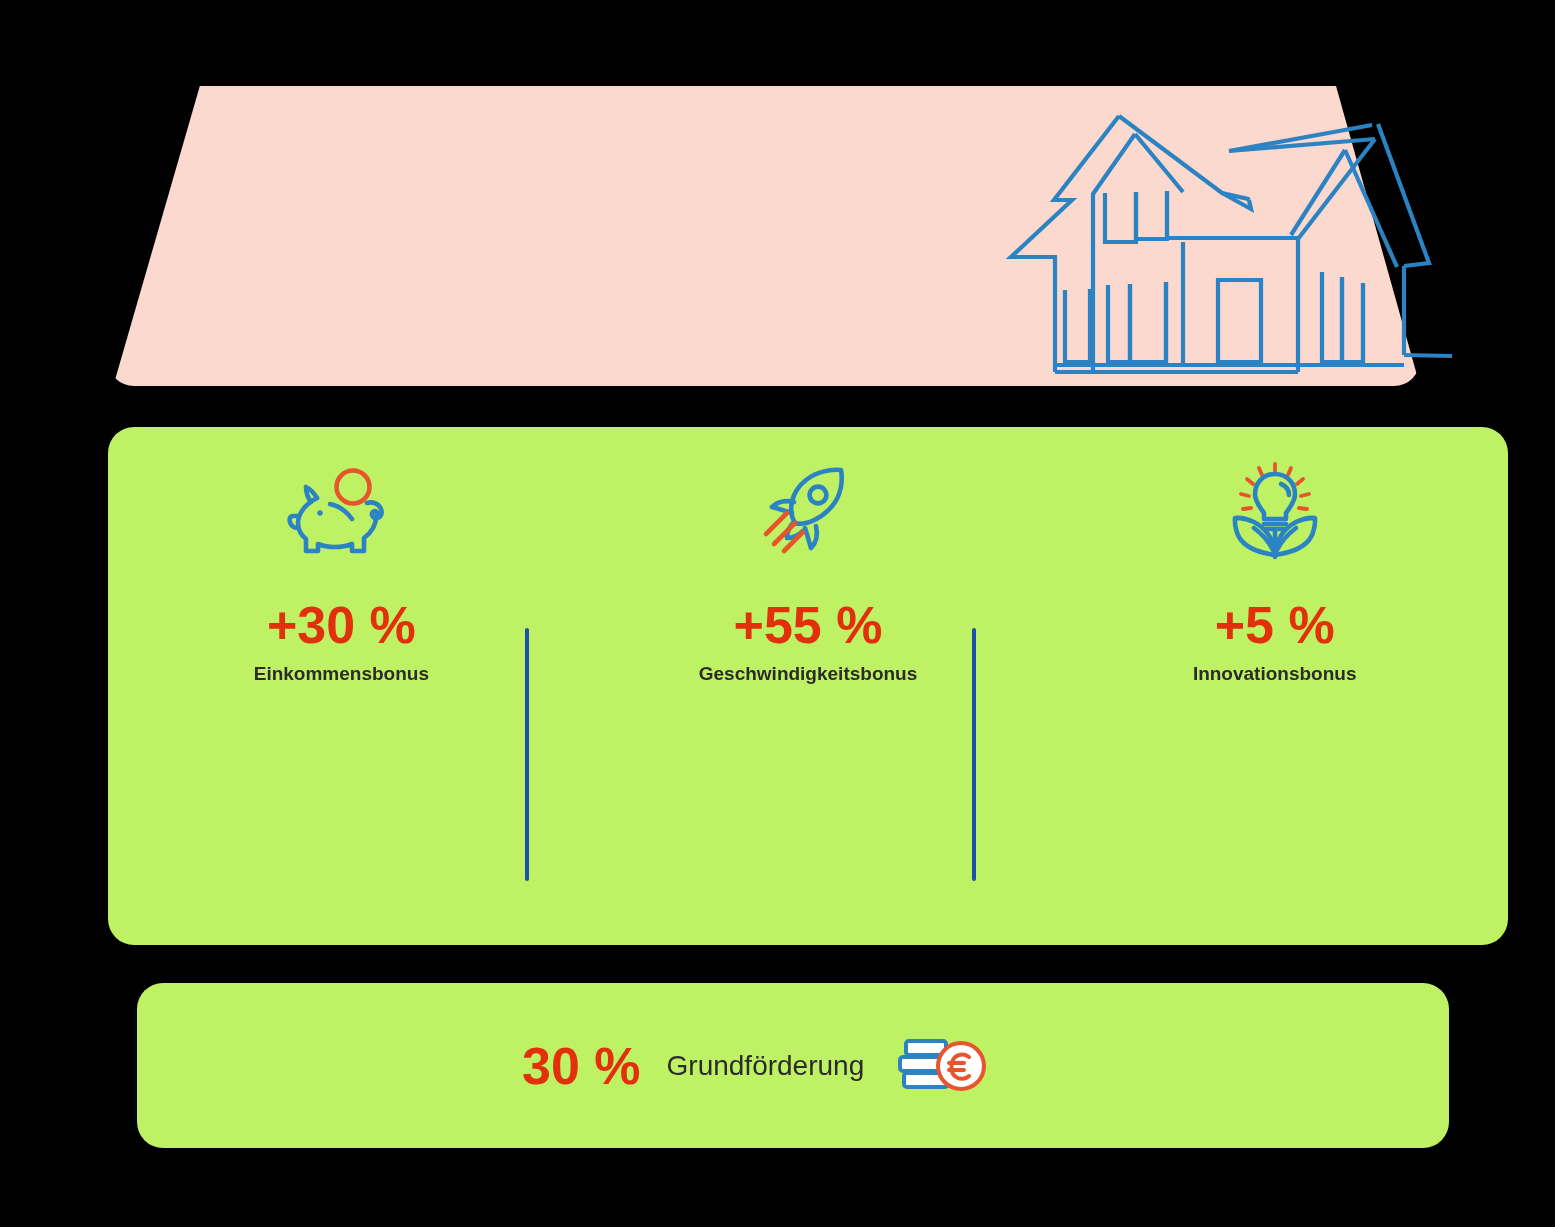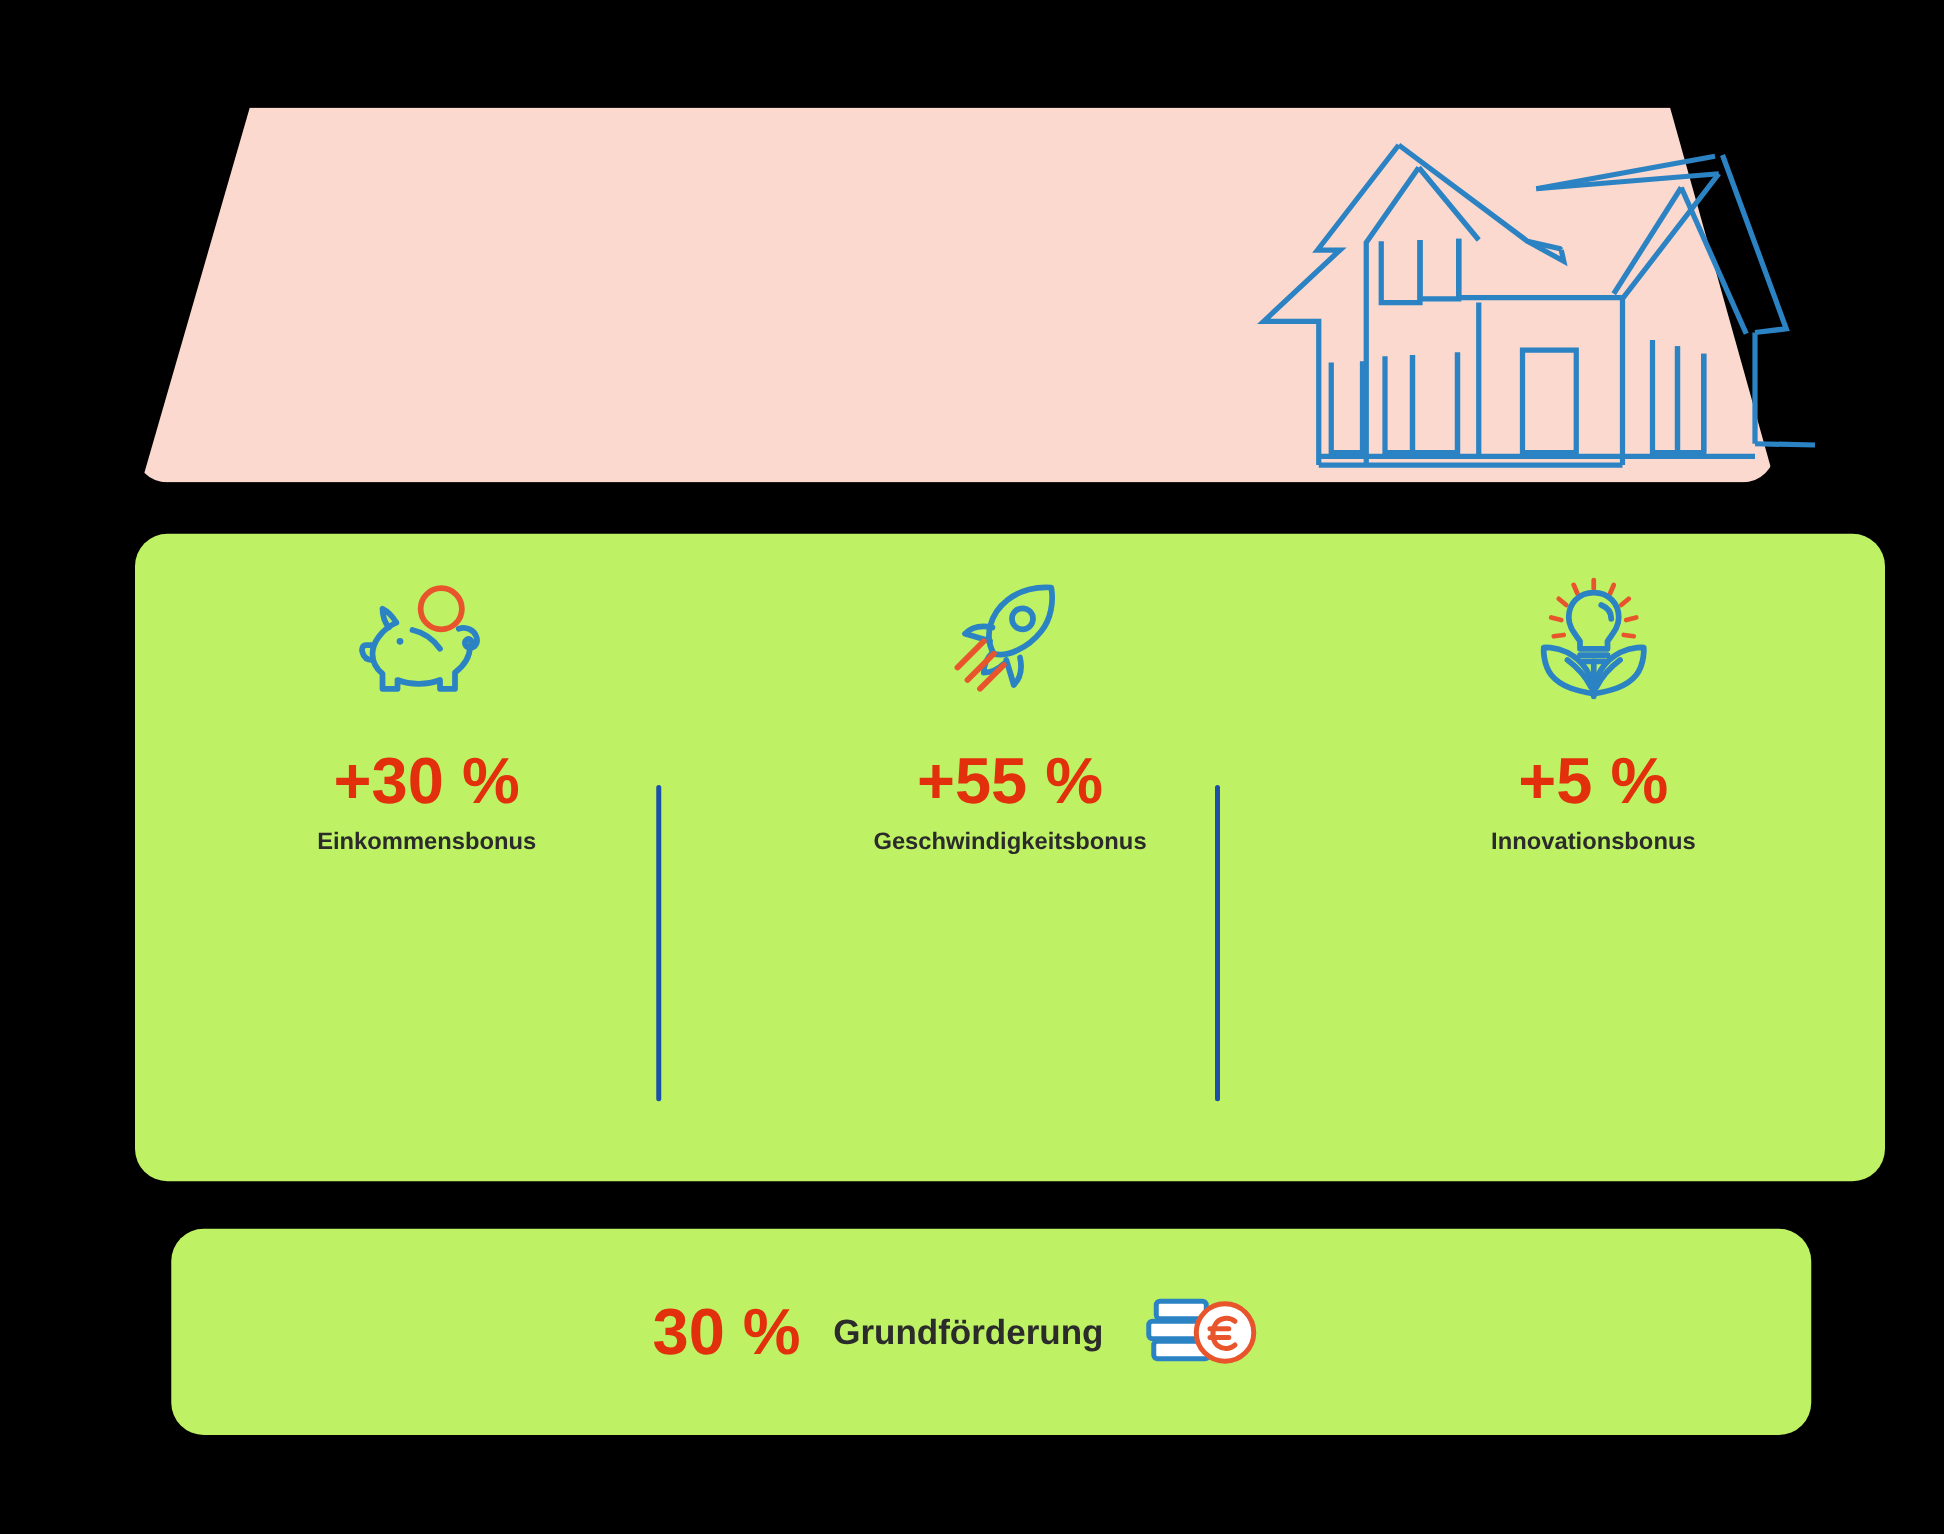--- a/index.html
+++ b/index.html
@@ -173,21 +173,21 @@
   }
   .bot-pct {
     color: #E3300C;
     font-size: 52px;
     font-weight: 700;
     line-height: 1;
   }
   .bot-label {
     color: #2B2B2B;
     font-size: 28px;
-    font-weight: 700;
+    font-weight: 400;
     line-height: 1;
   }
   .bot-icon {
     display: flex;
     align-items: center;
     margin-left: 4px;
   }
   svg { display: block; }
 </style>
 </head>

